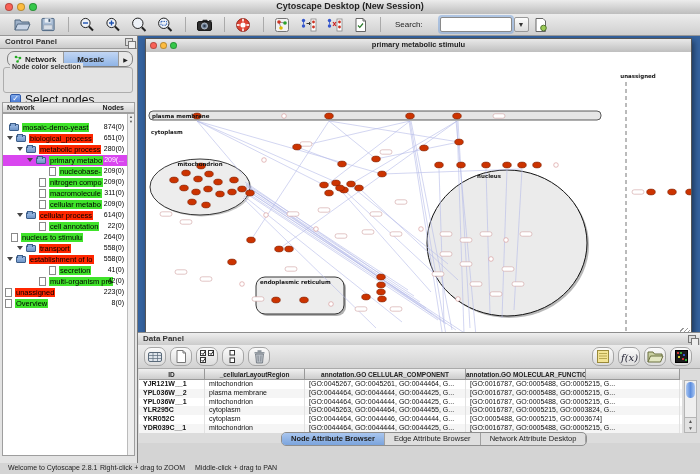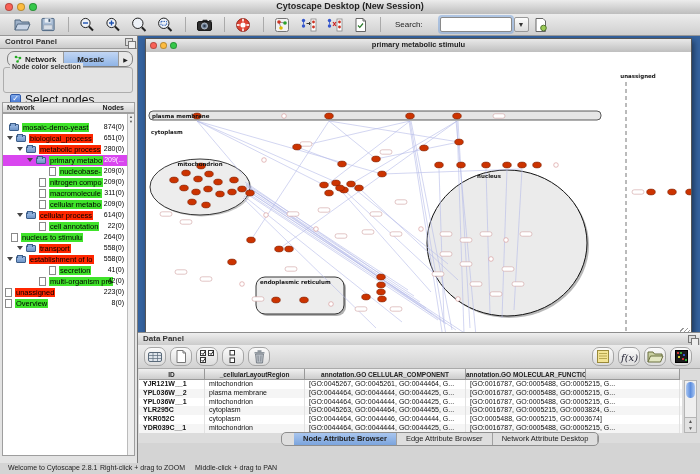--- a/index.html
+++ b/index.html
@@ -95,21 +95,21 @@
   .drow{display:flex;height:8.8px;}
   .drow.alt{background:#f5f5f5;}
   .dcell{font-size:7px;line-height:8.8px;color:#111;padding-left:4px;box-sizing:border-box;border-right:1px solid #e2e2e2;
     overflow:hidden;white-space:nowrap;}
   .dcell.c0{font-weight:bold;}
   #dp-vscroll{position:absolute;right:3px;top:47px;width:13px;height:53px;background:#efefef;border:1px solid #b5b5b5;box-sizing:border-box;}
   #dp-vscroll .thumb{position:absolute;left:1px;top:1px;width:9px;height:16px;border-radius:5px;background:linear-gradient(90deg,#a9c6f2,#5d8ede,#a9c6f2);}
   #dp-vscroll .btns{position:absolute;left:0;bottom:0;width:11px;font-size:5px;color:#555;text-align:center;line-height:7px;background:#e2e2e2;border-top:1px solid #b5b5b5;}
   #dp-tabs{position:absolute;left:143px;top:99px;height:12px;display:flex;border:1px solid #8e8e8e;border-radius:5px;overflow:hidden;background:#dedede;}
   .dp-tab{font-size:7.5px;color:#222;line-height:11px;padding:0 9px;border-right:1px solid #a0a0a0;}
-  .dp-tab.sel{background:linear-gradient(#a9c6ef,#7ba4dd);font-weight:bold;margin-left:12px;}
+  .dp-tab.sel{background:linear-gradient(#a9c6ef,#7ba4dd);font-weight:bold;}
 
   
   #statusbar{position:absolute;left:0;top:463px;width:700px;height:11px;background:#d4d4d4;}
   #statusbar span{position:absolute;top:1px;font-size:7px;color:#222;}
 </style>
 </head>
 <body>
 
 <div id="root">
 

